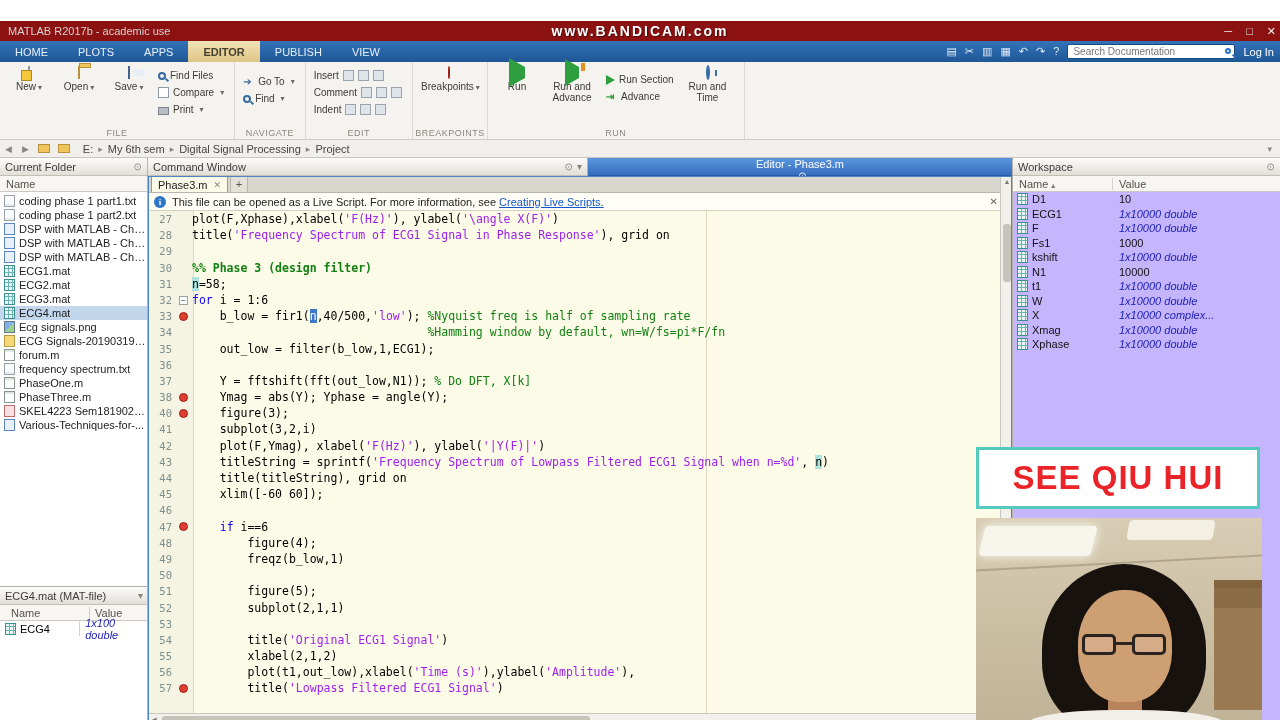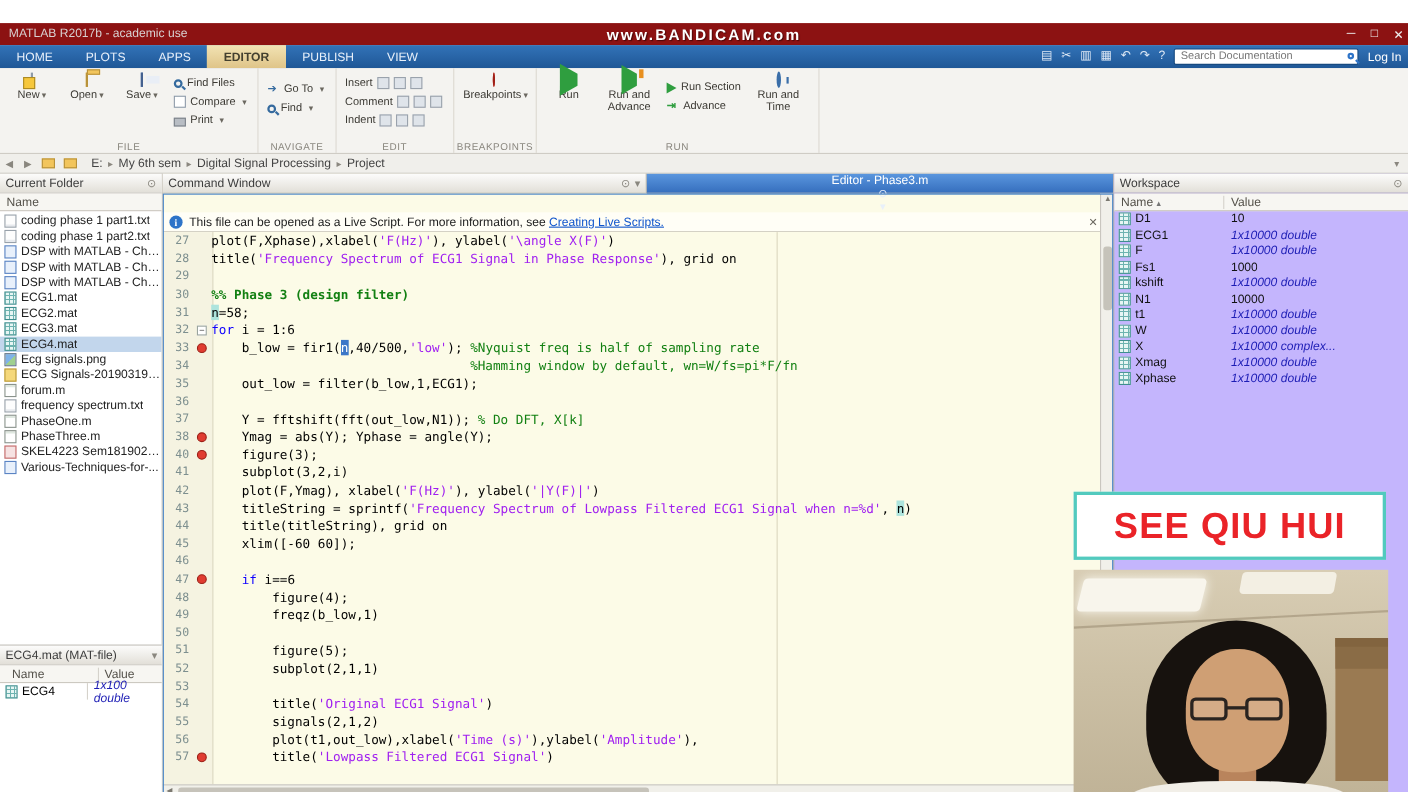--- a/index.html
+++ b/index.html
@@ -444,20 +444,27 @@
       <span class="pane-ico">▾</span>
     </div>
     <div class="ed-title">
       <span>Editor - Phase3.m</span>
       <span class="sp"></span>
       <span class="ed-ico">⊙</span>
       <span class="ed-ico">▾</span>
       <span class="ed-ico">✕</span>
     </div>
 
+    <div class="tabstrip">
+      <div class="etab">
+        <span>Phase3.m</span>
+        <span class="tab-close"></span>
+      </div>
+      <div class="plustab">+</div>
+    </div>
 
     <div class="livebar">
       <span class="info-i"></span>
       <span>This file can be opened as a Live Script. For more information, see</span>
       <span class="livelink">Creating Live Scripts.</span>
       <span class="sp"></span>
       <span class="close"></span>
     </div>
 
     <div class="codewrap">
@@ -604,21 +611,21 @@
             <span class="bpc"></span>
           </div>
           <div class="crow">
             <span class="ln">54</span>
             <span class="bpc"></span>
             <span class="cline"><span class="tk-p">        title(</span><span class="tk-s">'Original ECG1 Signal'</span><span class="tk-p">)</span></span>
           </div>
           <div class="crow">
             <span class="ln">55</span>
             <span class="bpc"></span>
-            <span class="cline"><span class="tk-p">        signals(2,1,2)</span></span>
+            <span class="cline"><span class="tk-p">        xlabel(2,1,2)</span></span>
           </div>
           <div class="crow">
             <span class="ln">56</span>
             <span class="bpc"></span>
             <span class="cline"><span class="tk-p">        plot(t1,out_low),xlabel(</span><span class="tk-s">'Time (s)'</span><span class="tk-p">),ylabel(</span><span class="tk-s">'Amplitude'</span><span class="tk-p">),</span></span>
           </div>
           <div class="crow">
             <span class="ln">57</span>
             <span class="bpc">
               <span class="bp"></span>

